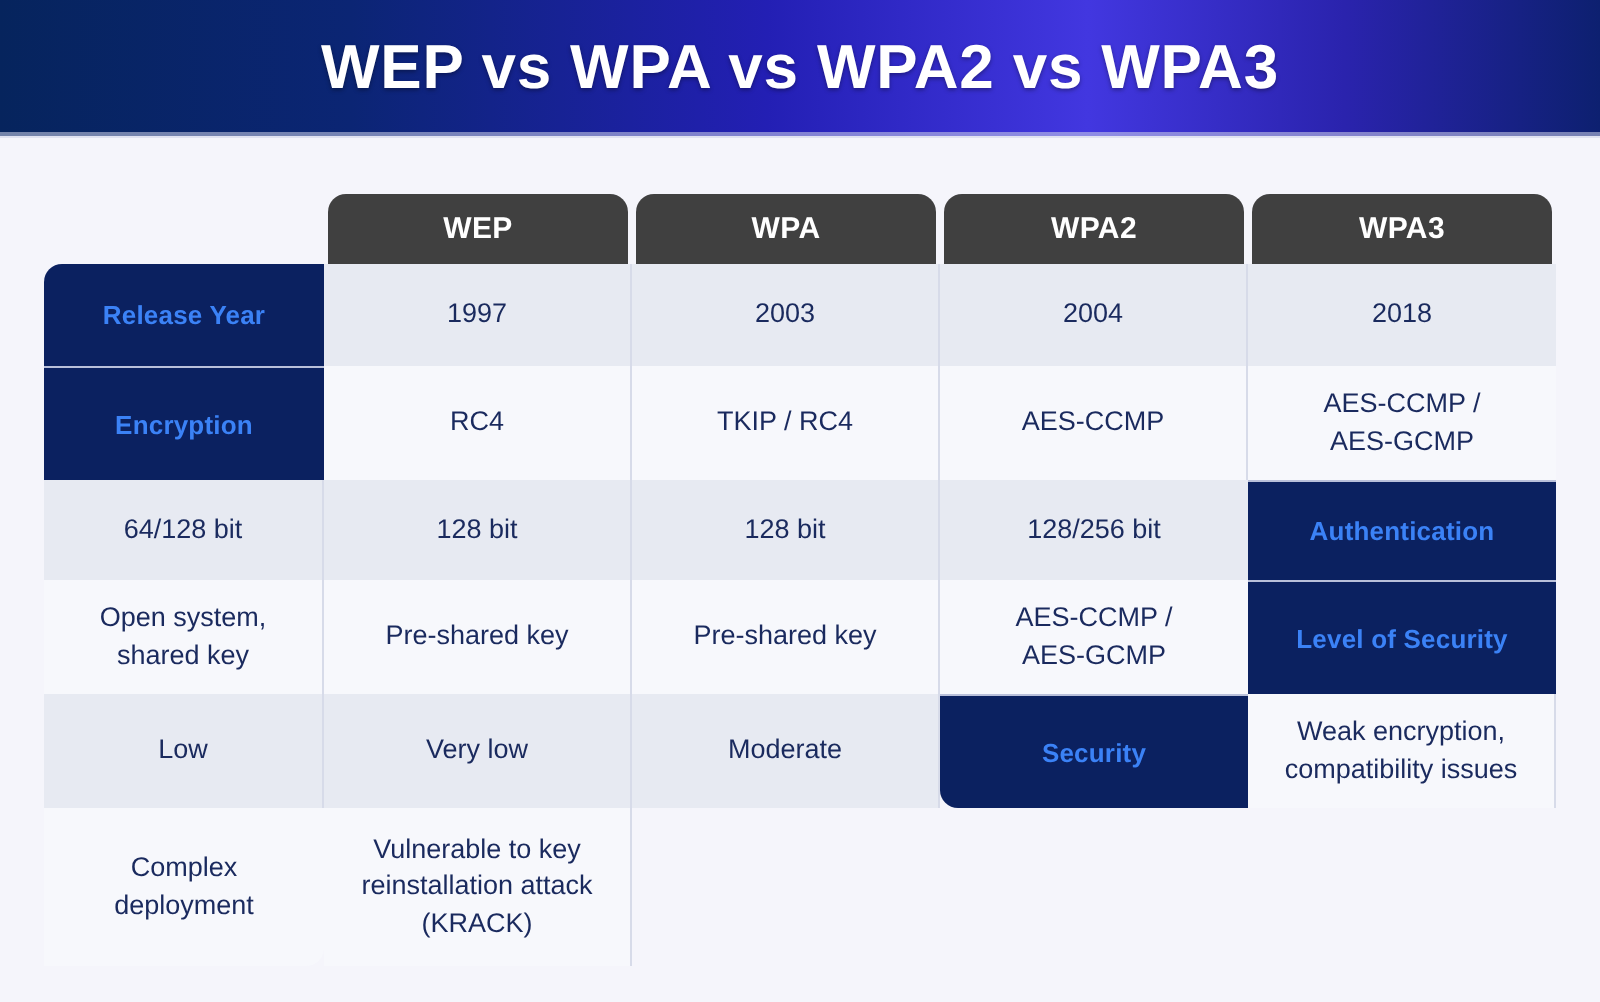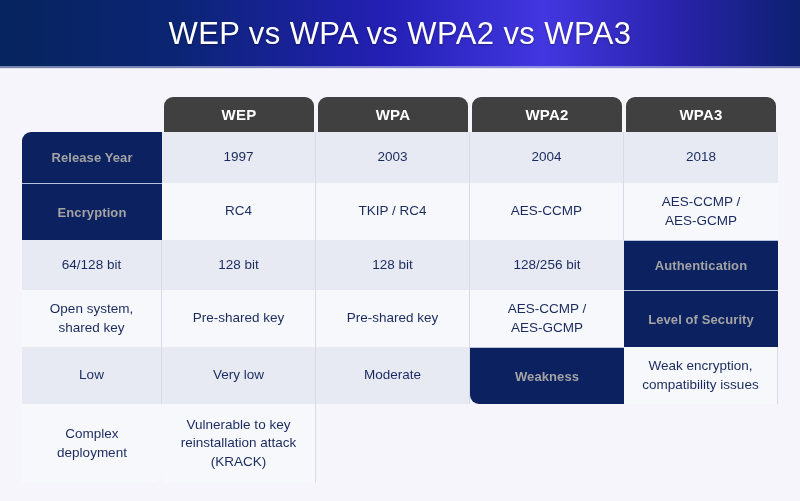--- a/index.html
+++ b/index.html
@@ -23,21 +23,21 @@
         #0d2070 100%);
     display:flex;align-items:center;justify-content:center;
   }
   .banner-sep{
     position:absolute;left:0;top:66px;width:800px;height:3px;
     background:#cfd3ea;opacity:.55;
   }
   .banner-title{
     color:#ffffff;
     font-size:31px;
-    font-weight:normal;
+    font-weight:bold;
     letter-spacing:.4px;
     text-shadow:0 1px 2px rgba(0,0,0,.35);
     white-space:nowrap;
   }
 
   
   .table-wrap{
     position:absolute;
     left:22px;top:97px;
     width:756px;height:387px;
@@ -59,21 +59,21 @@
     font-weight:bold;
     display:flex;align-items:center;justify-content:center;
     border-radius:9px 9px 0 0;
     margin:0 2px;
     letter-spacing:.2px;
   }
 
   
   .row-label{
     background:#0b2160;
-    color:#a3a3a3;
+    color:#3b82f6;
     font-size:13px;
     font-weight:bold;
     display:flex;align-items:center;justify-content:center;
     text-align:center;
     border-top:1px solid #b9c0da;
     box-sizing:border-box;
     letter-spacing:.1px;
   }
   .row-label.first{
     border-top:none;
@@ -170,21 +170,21 @@
       <div class="row-label">Level of Security</div>
       <div class="cell band-a">
         <span>Low</span>
       </div>
       <div class="cell band-a">
         <span>Very low</span>
       </div>
       <div class="cell band-a">
         <span>Moderate</span>
       </div>
-      <div class="row-label last">Weakness</div>
+      <div class="row-label last">Security</div>
       <div class="cell band-b">
         <span>Weak encryption,<br>compatibility issues</span>
       </div>
       <div class="cell band-b lastcol rounded-br">
         <span>Complex<br>deployment</span>
       </div>
       <div class="cell band-b">
         <span>Vulnerable to key<br>reinstallation attack<br>(KRACK)</span>
       </div>
     </div>

